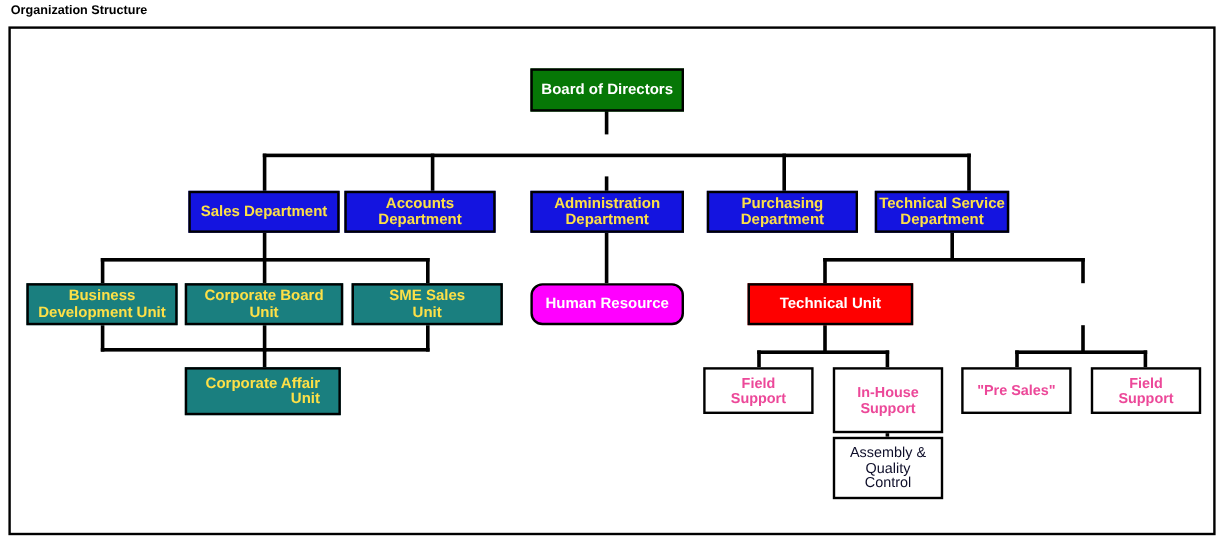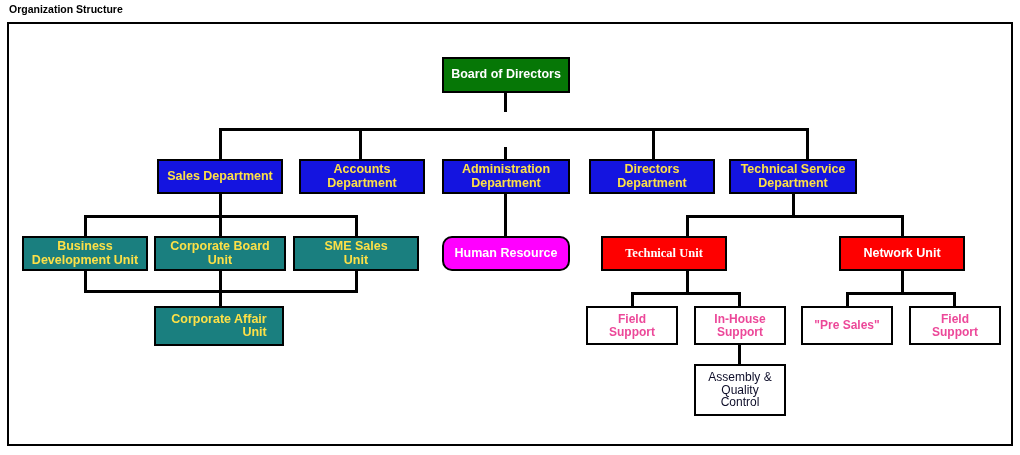--- a/index.html
+++ b/index.html
@@ -122,54 +122,53 @@
     <div class="connector" style="left:901px; top:271px; width:3px; height:23px;"></div>
     <div class="connector" style="left:846px; top:292px; width:110px; height:3px;"></div>
     <div class="connector" style="left:846px; top:292px; width:3px; height:14px;"></div>
     <div class="connector" style="left:953px; top:292px; width:3px; height:14px;"></div>
 
     <div class="node lvl-exec" style="left:442px; top:57px; width:128px; height:36px;">Board of Directors</div>
 
 
     <div class="node lvl-dept" style="left:157px; top:159px; width:126px; height:35px;">Sales Department</div>
 
-    <div class="node lvl-dept" style="left:299px; top:159px; width:126px; height:35px;">Accounts
+    <div class="node lvl-dept" style="left:287px; top:159px; width:126px; height:35px;">Accounts
 Department</div>
 
     <div class="node lvl-dept" style="left:442px; top:159px; width:128px; height:35px;">Administration
 Department</div>
 
-    <div class="node lvl-dept" style="left:589px; top:159px; width:126px; height:35px;">Directors
+    <div class="node lvl-dept" style="left:589px; top:159px; width:126px; height:35px;">Purchasing
 Department</div>
 
-    <div class="node lvl-dept" style="left:729px; top:159px; width:128px; height:35px;">Technical Service
+    <div class="node lvl-dept" style="left:729px; top:159px; width:112px; height:35px;">Technical Service
 Department</div>
 
     <div class="node lvl-unit" style="left:22px; top:236px; width:126px; height:35px;">Business
 Development Unit</div>
 
     <div class="node lvl-unit" style="left:154px; top:236px; width:132px; height:35px;">Corporate Board
 Unit</div>
 
     <div class="node lvl-unit" style="left:293px; top:236px; width:126px; height:35px;">SME Sales
 Unit</div>
 
     <div class="node lvl-unit" style="left:154px; top:306px; width:130px; height:40px;text-align:right;">Corporate Affair
 Unit</div>
 
     <div class="node lvl-hr" style="left:442px; top:236px; width:128px; height:35px;">Human Resource</div>
 
-    <div class="node lvl-tech" style="left:601px; top:236px; width:126px; height:35px;font-family:Liberation Serif, serif;">Technical Unit</div>
+    <div class="node lvl-tech" style="left:623px; top:236px; width:138px; height:35px;">Technical Unit</div>
 
-    <div class="node lvl-tech" style="left:839px; top:236px; width:126px; height:35px;">Network Unit</div>
 
     <div class="node lvl-leaf" style="left:586px; top:306px; width:92px; height:39px;">Field
 Support</div>
 
-    <div class="node lvl-leaf" style="left:694px; top:306px; width:92px; height:39px;">In-House
+    <div class="node lvl-leaf" style="left:694px; top:306px; width:92px; height:55px;">In-House
 Support</div>
 
     <div class="node lvl-leaf-thin" style="left:694px; top:364px; width:92px; height:52px;">Assembly &amp;
 Quality
 Control</div>
 
     <div class="node lvl-leaf" style="left:801px; top:306px; width:92px; height:39px;">"Pre Sales"</div>
 
     <div class="node lvl-leaf" style="left:909px; top:306px; width:92px; height:39px;">Field
 Support</div>

